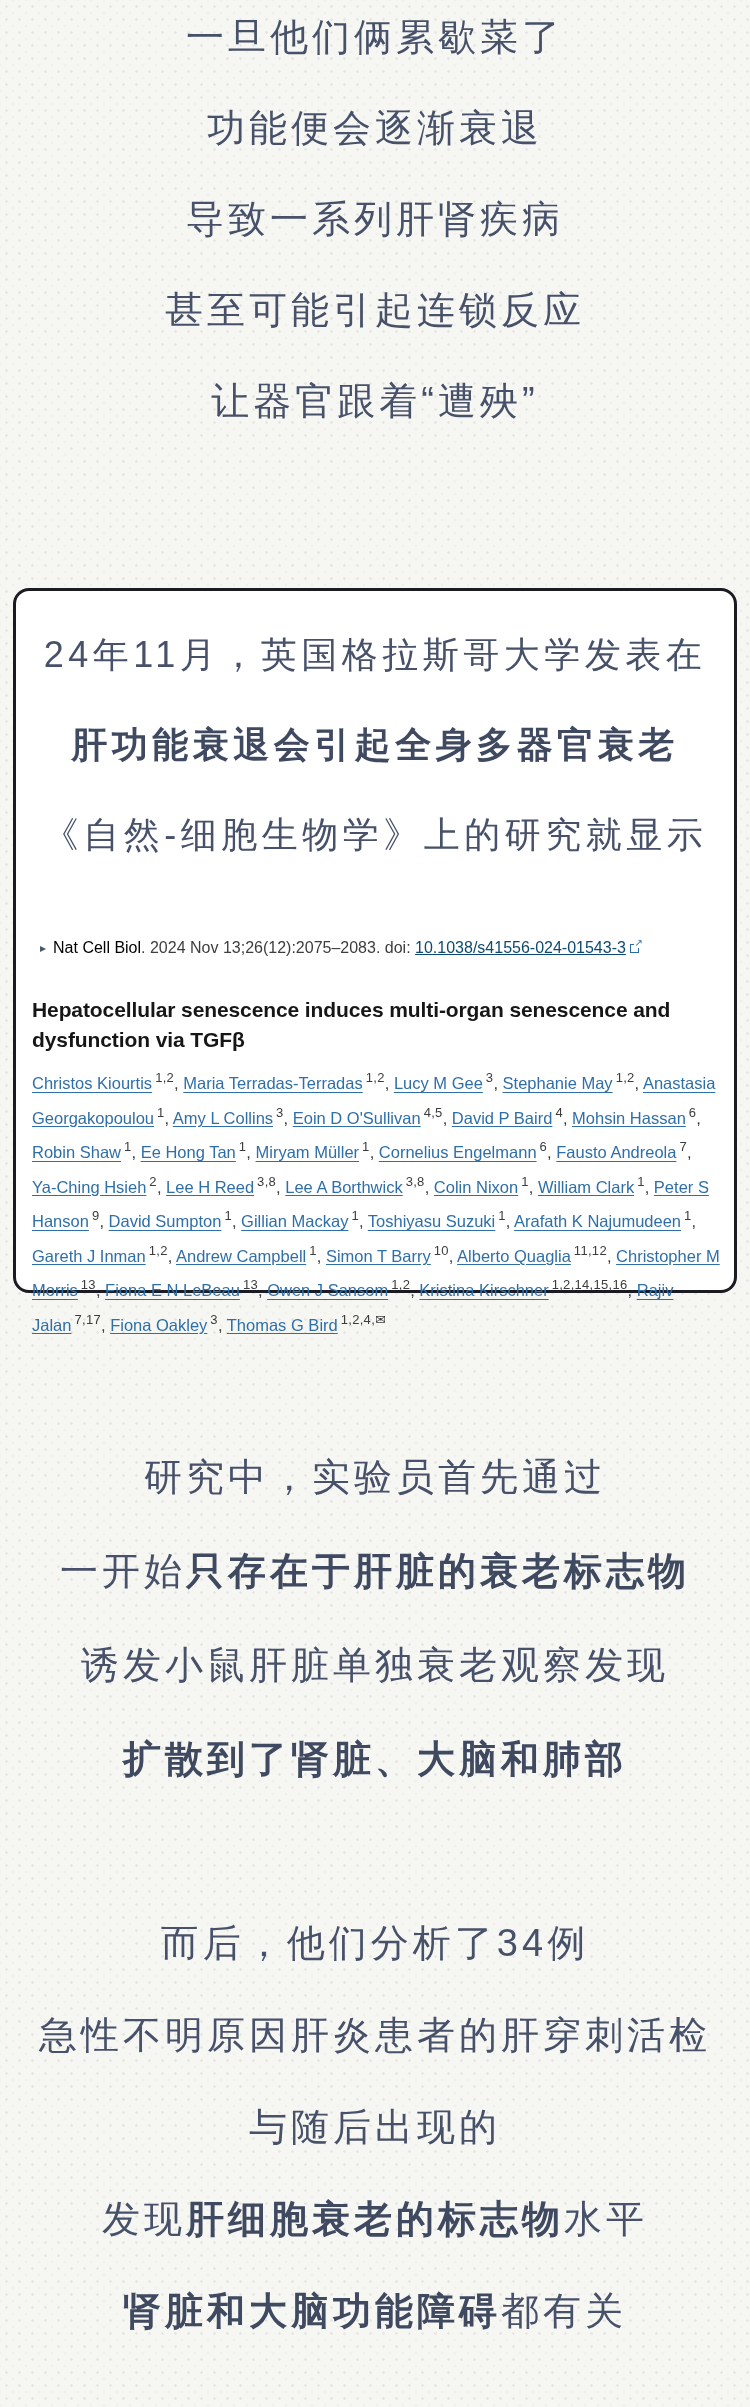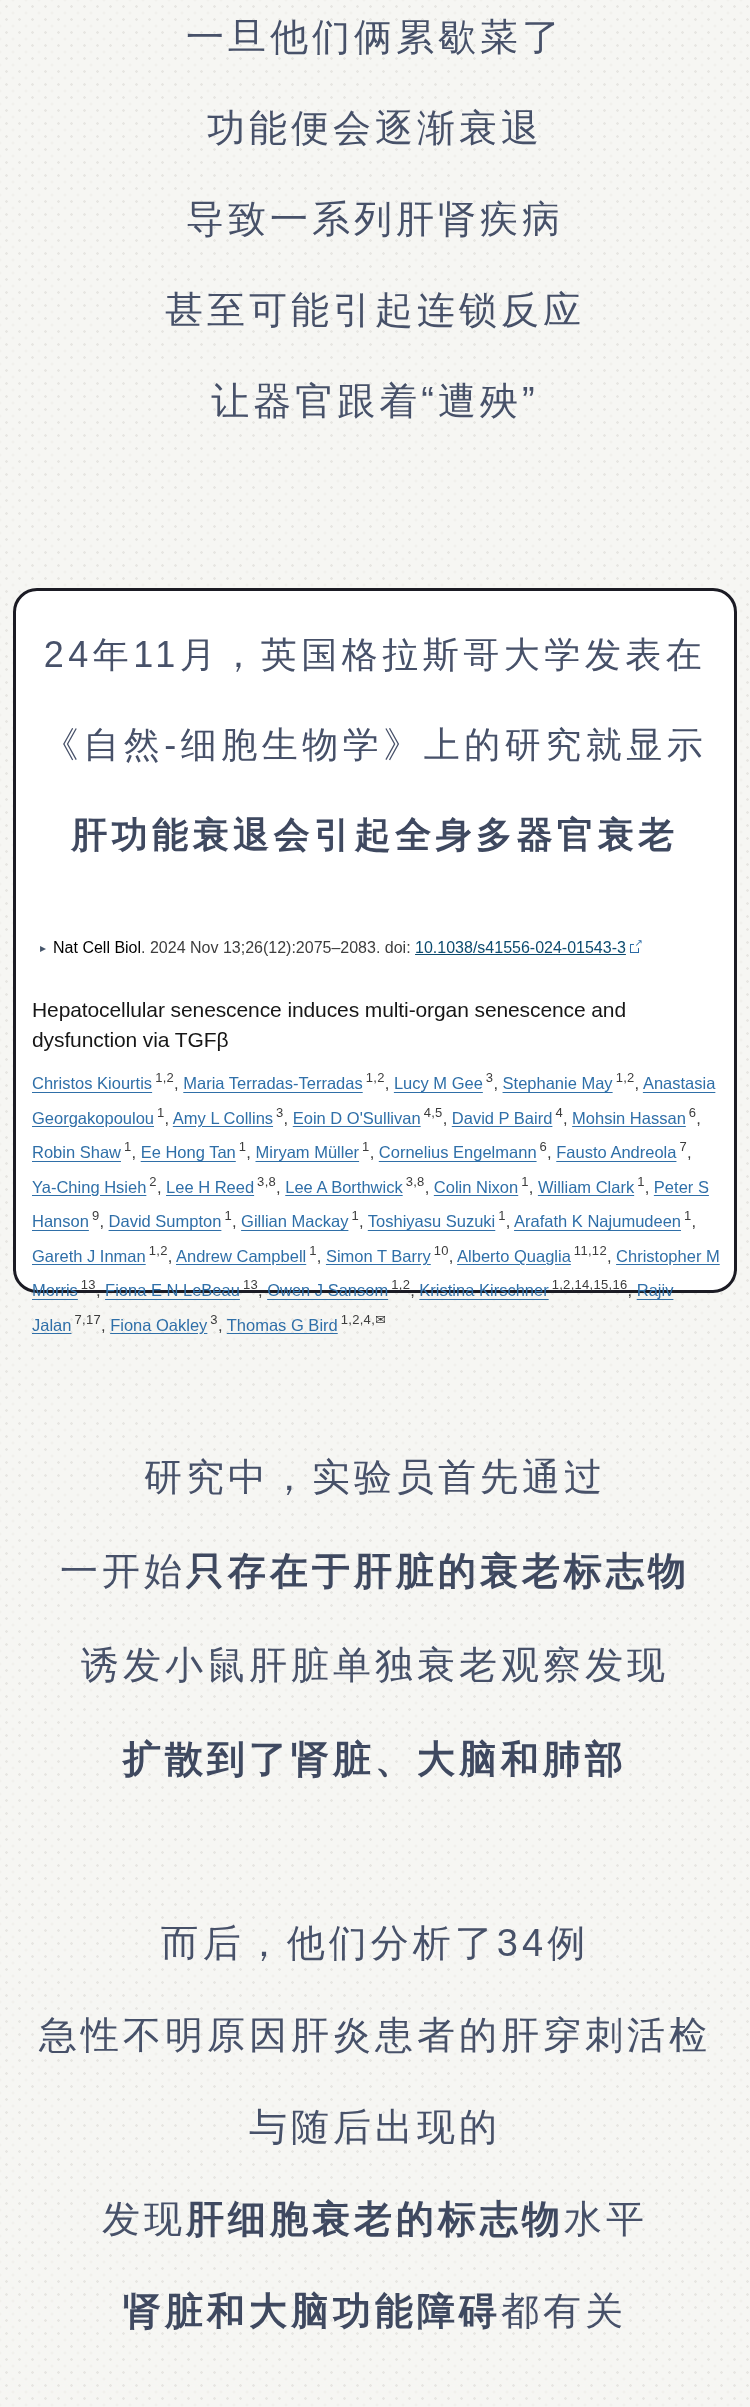--- a/index.html
+++ b/index.html
@@ -33,39 +33,39 @@
   #g-bottom{top:1897px;}
 
   
   .card{
     position:absolute;
     left:13px;top:588px;
     width:724px;height:705px;
     box-sizing:border-box;
     background:#ffffff;
     border:3px solid #1b1b24;
-    border-radius:24px;
+    border-radius:16px;
   }
   .card-zh{position:absolute;top:19px;left:0;width:718px;}
   .card-zh .zh-line{font-size:36px;letter-spacing:4.5px;line-height:90px;}
 
   
   .cite-line{
     position:absolute;left:24px;top:345px;width:680px;
     font-size:16px;line-height:24px;color:#3d3d3d;white-space:nowrap;
   }
   .cite-bullet{color:#44546a;font-size:12px;margin-right:7px;vertical-align:1px;}
   .journal-link{color:#000000;text-decoration:none;}
   .doi-link{color:#0c4a6e;text-decoration:underline;}
   .ext-icon{display:inline-block;position:relative;width:11px;height:11px;margin-left:4px;}
   .ext-icon .sq{position:absolute;left:0;bottom:0;width:7px;height:7px;border:1.4px solid #2a6aa5;}
   .ext-icon .ar{position:absolute;right:-2px;top:-4px;font-size:10px;line-height:10px;color:#2a6aa5;background:#fff;padding-left:1px;}
   .paper-title{
     position:absolute;left:16px;top:404px;width:672px;margin:0;
-    font-size:21px;line-height:30px;font-weight:400;color:#161616;letter-spacing:-0.1px;
+    font-size:21px;line-height:30px;font-weight:700;color:#161616;letter-spacing:-0.1px;
   }
   .authors{
     position:absolute;left:16px;top:472px;width:688px;margin:0;
     font-size:16.5px;line-height:30px;color:#3c3c3c;
   }
   .author-link{color:#2f6fa8;text-decoration:underline;text-underline-offset:3px;}
   .authors sup{font-size:13px;color:#3c3c3c;margin-left:3px;letter-spacing:0.3px;}
   .authors .sep{color:#3c3c3c;}
 </style>
 </head>
@@ -77,22 +77,22 @@
       <div class="zh-line"><span class="seg">一旦他们俩累歇菜了</span></div>
       <div class="zh-line"><span class="seg">功能便会逐渐衰退</span></div>
       <div class="zh-line"><span class="seg">导致一系列肝肾疾病</span></div>
       <div class="zh-line"><span class="seg">甚至可能引起连锁反应</span></div>
       <div class="zh-line"><span class="seg">让器官跟着“遭殃”</span></div>
     </div>
 
   <div class="card">
     <div class="zh-group card-zh" id="g-card">
         <div class="zh-line"><span class="seg">24年11月，英国格拉斯哥大学发表在</span></div>
+        <div class="zh-line"><span class="seg-bold">肝功能衰退会引起全身多器官衰老</span></div>
         <div class="zh-line"><span class="seg">《自然-细胞生物学》上的研究就显示</span></div>
-        <div class="zh-line"><span class="seg-bold">肝功能衰退会引起全身多器官衰老</span></div>
       </div>
 
     <div class="cite-line">
       <span class="cite-bullet">▸</span><a class="journal-link">Nat Cell Biol</a><span>. 2024 Nov 13;26(12):2075–2083. doi: </span><a class="doi-link">10.1038/s41556-024-01543-3</a><span class="ext-icon"><span class="sq"></span><span class="ar">↗</span></span>
     </div>
 
     <h2 class="paper-title">Hepatocellular senescence induces multi-organ senescence and dysfunction via TGFβ</h2>
 
     <p class="authors" id="authors"><a class="author-link">Christos Kiourtis</a><sup>1,2</sup><span class="sep">, </span><a class="author-link">Maria Terradas-Terradas</a><sup>1,2</sup><span class="sep">, </span><a class="author-link">Lucy M Gee</a><sup>3</sup><span class="sep">, </span><a class="author-link">Stephanie May</a><sup>1,2</sup><span class="sep">, </span><a class="author-link">Anastasia Georgakopoulou</a><sup>1</sup><span class="sep">, </span><a class="author-link">Amy L Collins</a><sup>3</sup><span class="sep">, </span><a class="author-link">Eoin D O'Sullivan</a><sup>4,5</sup><span class="sep">, </span><a class="author-link">David P Baird</a><sup>4</sup><span class="sep">, </span><a class="author-link">Mohsin Hassan</a><sup>6</sup><span class="sep">, </span><a class="author-link">Robin Shaw</a><sup>1</sup><span class="sep">, </span><a class="author-link">Ee Hong Tan</a><sup>1</sup><span class="sep">, </span><a class="author-link">Miryam Müller</a><sup>1</sup><span class="sep">, </span><a class="author-link">Cornelius Engelmann</a><sup>6</sup><span class="sep">, </span><a class="author-link">Fausto Andreola</a><sup>7</sup><span class="sep">, </span><a class="author-link">Ya-Ching Hsieh</a><sup>2</sup><span class="sep">, </span><a class="author-link">Lee H Reed</a><sup>3,8</sup><span class="sep">, </span><a class="author-link">Lee A Borthwick</a><sup>3,8</sup><span class="sep">, </span><a class="author-link">Colin Nixon</a><sup>1</sup><span class="sep">, </span><a class="author-link">William Clark</a><sup>1</sup><span class="sep">, </span><a class="author-link">Peter S Hanson</a><sup>9</sup><span class="sep">, </span><a class="author-link">David Sumpton</a><sup>1</sup><span class="sep">, </span><a class="author-link">Gillian Mackay</a><sup>1</sup><span class="sep">, </span><a class="author-link">Toshiyasu Suzuki</a><sup>1</sup><span class="sep">, </span><a class="author-link">Arafath K Najumudeen</a><sup>1</sup><span class="sep">, </span><a class="author-link">Gareth J Inman</a><sup>1,2</sup><span class="sep">, </span><a class="author-link">Andrew Campbell</a><sup>1</sup><span class="sep">, </span><a class="author-link">Simon T Barry</a><sup>10</sup><span class="sep">, </span><a class="author-link">Alberto Quaglia</a><sup>11,12</sup><span class="sep">, </span><a class="author-link">Christopher M Morris</a><sup>13</sup><span class="sep">, </span><a class="author-link">Fiona E N LeBeau</a><sup>13</sup><span class="sep">, </span><a class="author-link">Owen J Sansom</a><sup>1,2</sup><span class="sep">, </span><a class="author-link">Kristina Kirschner</a><sup>1,2,14,15,16</sup><span class="sep">, </span><a class="author-link">Rajiv Jalan</a><sup>7,17</sup><span class="sep">, </span><a class="author-link">Fiona Oakley</a><sup>3</sup><span class="sep">, </span><a class="author-link">Thomas G Bird</a><sup>1,2,4,✉</sup></p>
   </div>

